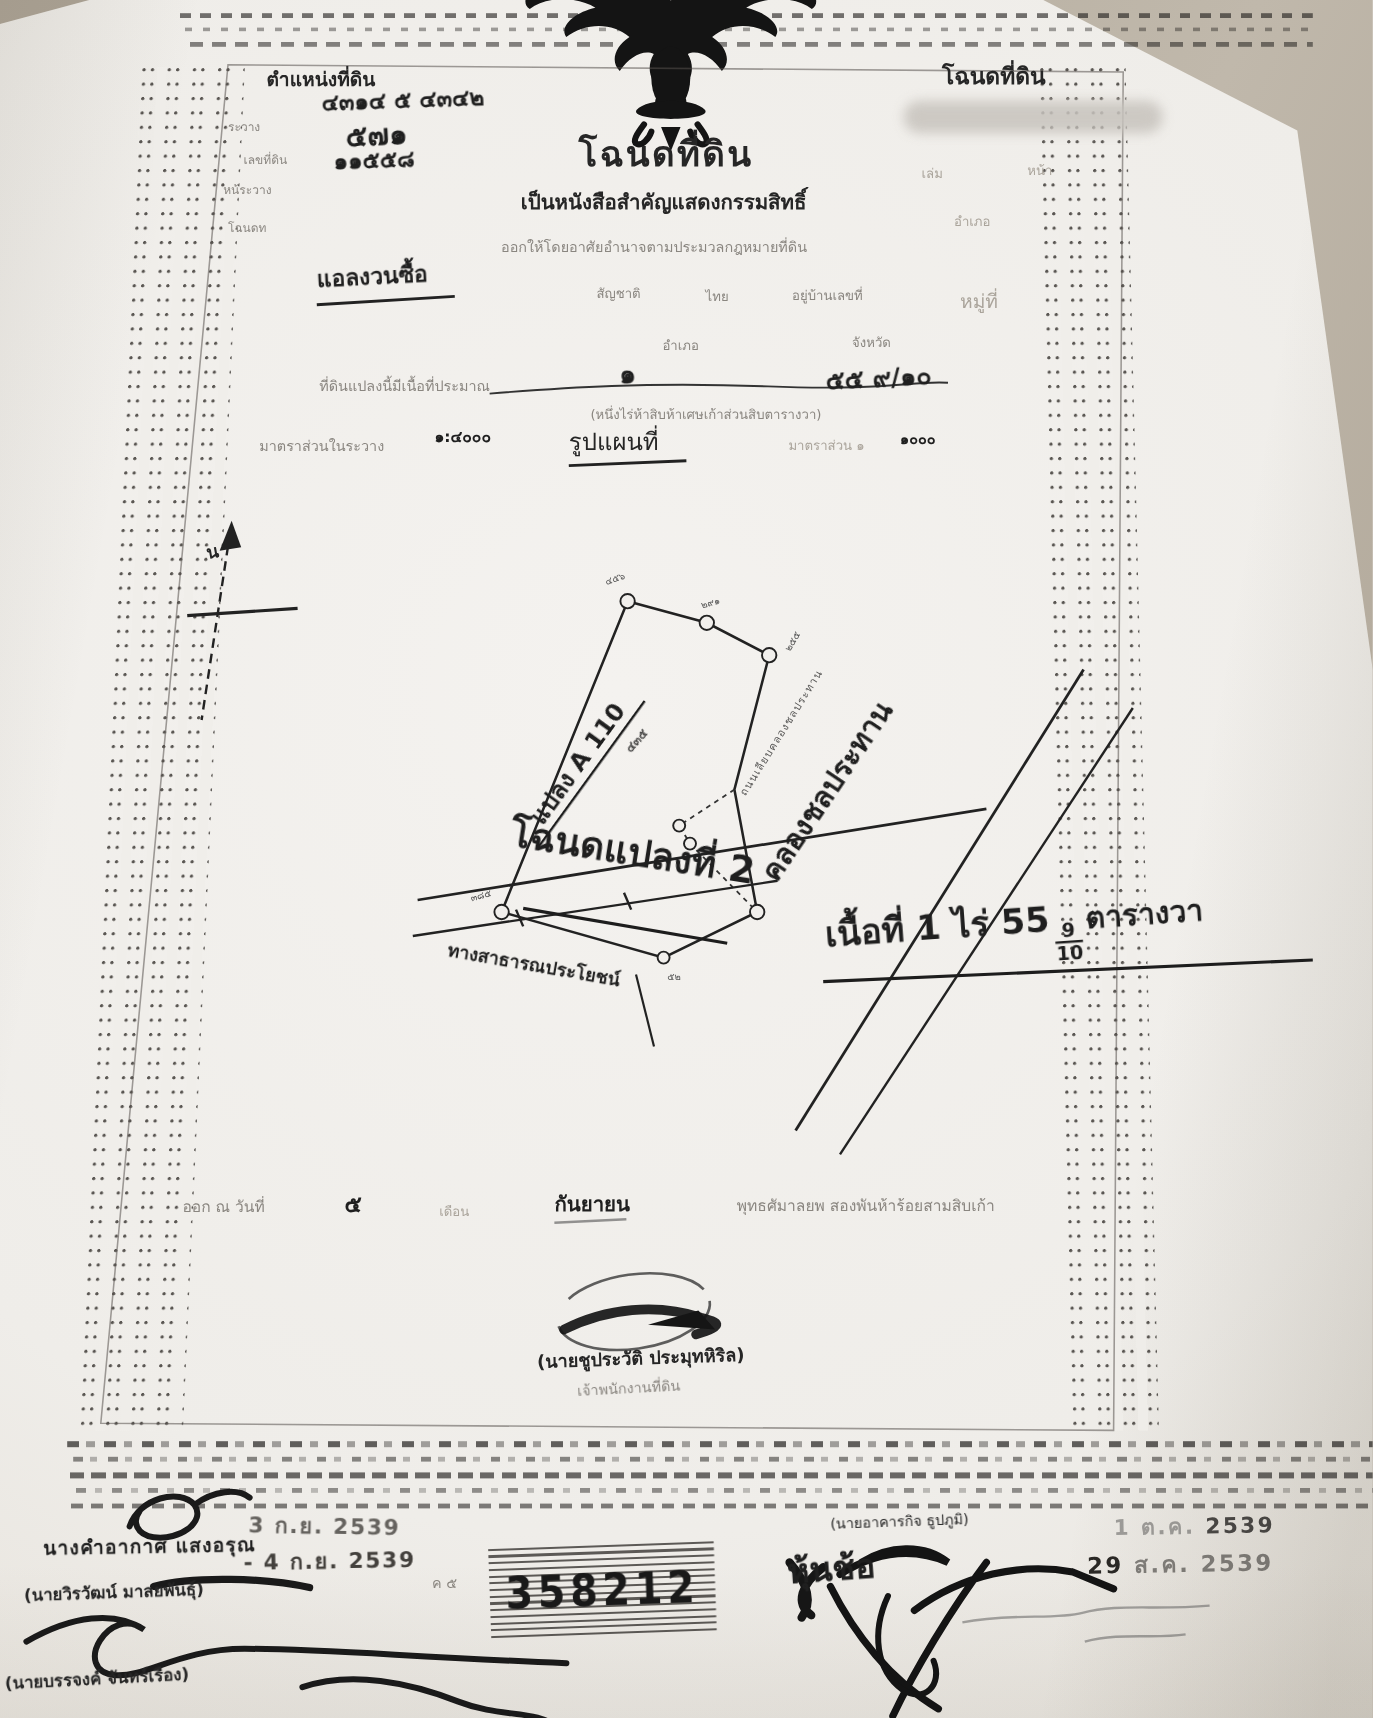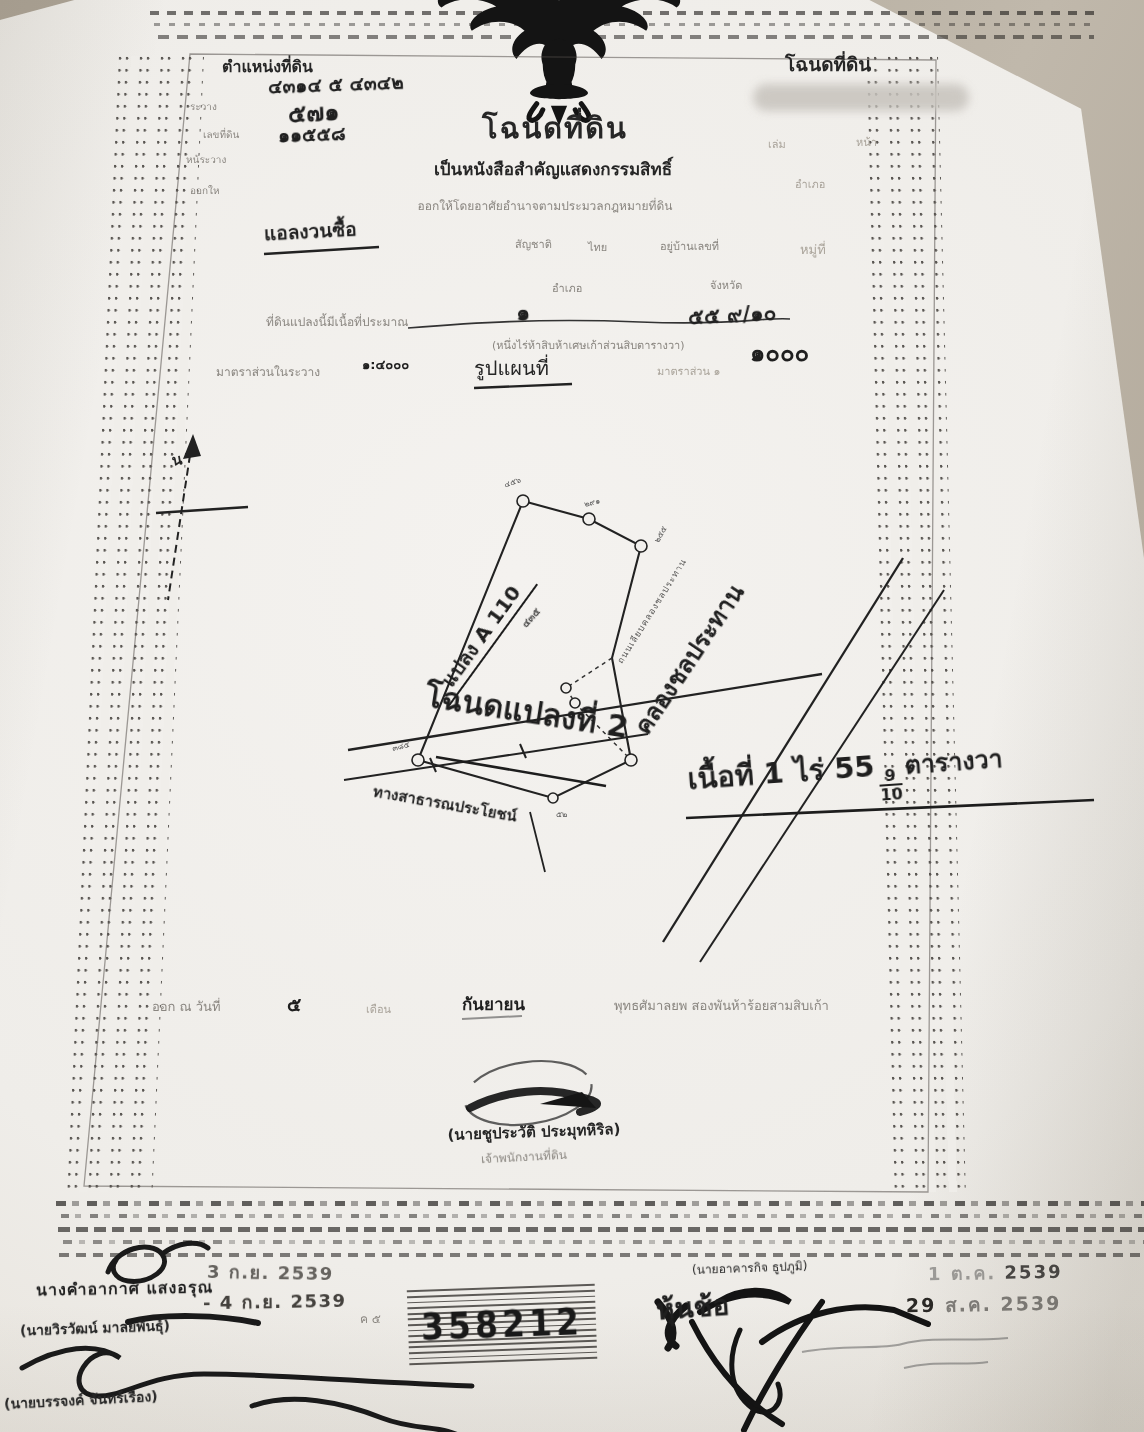--- a/index.html
+++ b/index.html
@@ -135,50 +135,50 @@
   <path fill="none" stroke="#555" stroke-width="2" opacity=".5" d="M802,1352 C842,1344 880,1350 902,1344 C932,1336 962,1342 1008,1338 M904,1368 C934,1360 962,1366 988,1362"></path>
 </svg>
 
 <div class="t print" style="left:222px;top:58px;font-size:16px;font-weight:700">ตำแหน่งที่ดิน</div>
 <div class="t faint" style="left:190px;top:101px;font-size:10px">ระวาง</div>
 <div class="t hw" style="left:268px;top:74px;font-size:19px;transform:rotate(-2deg)">๔๓๑๔ ๕ ๔๓๔๒</div>
 <div class="t faint" style="left:203px;top:129px;font-size:10px">เลขที่ดิน</div>
 <div class="t hw" style="left:288px;top:100px;font-size:24px;transform:rotate(-3deg)">๕๗๑</div>
 <div class="t faint" style="left:186px;top:154px;font-size:10px">หน้ระวาง</div>
 <div class="t hw" style="left:278px;top:124px;font-size:19px;transform:rotate(-2deg)">๑๑๕๕๘</div>
-<div class="t faint" style="left:190px;top:185px;font-size:10px">ออกให</div>
+<div class="t faint" style="left:190px;top:185px;font-size:10px">โฉนดท</div>
 
 <div class="t print" style="left:785px;top:54px;font-size:19px;font-weight:700">โฉนดที่ดิน</div>
 <div class="redacted"></div>
 <div class="t vfaint" style="left:768px;top:139px;font-size:11px">เล่ม</div>
 <div class="t vfaint" style="left:856px;top:137px;font-size:11px">หน้า</div>
 <div class="t vfaint" style="left:795px;top:179px;font-size:11px">อำเภอ</div>
 
 <div class="t print" style="left:555px;top:112px;font-size:29px;font-weight:700;letter-spacing:2px;transform:translateX(-50%)">โฉนดที่ดิน</div>
 <div class="t print" style="left:553px;top:160px;font-size:17px;font-weight:700;transform:translateX(-50%)">เป็นหนังสือสำคัญแสดงกรรมสิทธิ์</div>
 <div class="t faint" style="left:545px;top:200px;font-size:12px;transform:translateX(-50%)">ออกให้โดยอาศัยอำนาจตามประมวลกฎหมายที่ดิน</div>
 
 <div class="t hw" style="left:264px;top:221px;font-size:19px;transform:rotate(-3deg)">แอลงวนซื้อ</div>
-<div class="t faint" style="left:515px;top:239px;font-size:11px">สัญชาติ</div>
+<div class="t faint" style="left:497px;top:239px;font-size:11px">สัญชาติ</div>
 <div class="t faint" style="left:588px;top:242px;font-size:11px">ไทย</div>
 <div class="t faint" style="left:660px;top:241px;font-size:11px">อยู่บ้านเลขที่</div>
-<div class="t vfaint" style="left:800px;top:243px;font-size:13px">หมู่ที่</div>
+<div class="t vfaint" style="left:800px;top:243px;font-size:16px">หมู่ที่</div>
 <div class="t faint" style="left:552px;top:283px;font-size:11px">อำเภอ</div>
 <div class="t faint" style="left:710px;top:280px;font-size:11px">จังหวัด</div>
 
 <div class="t faint" style="left:266px;top:316px;font-size:12px">ที่ดินแปลงนี้มีเนื้อที่ประมาณ</div>
 <div class="t hw" style="left:516px;top:300px;font-size:22px;transform:rotate(-4deg)">๑</div>
 <div class="t hw" style="left:688px;top:303px;font-size:21px;transform:rotate(-3deg)">๕๕ ๙/๑๐</div>
 <div class="t faint" style="left:492px;top:340px;font-size:11px">(หนึ่งไร่ห้าสิบห้าเศษเก้าส่วนสิบตารางวา)</div>
 
 <div class="t faint" style="left:216px;top:366px;font-size:12px">มาตราส่วนในระวาง</div>
 <div class="t hw" style="left:362px;top:358px;font-size:13px">๑:๔๐๐๐</div>
 <div class="t print" style="left:474px;top:357px;font-size:20px;font-weight:400">รูปแผนที่</div>
 <div class="t vfaint" style="left:657px;top:366px;font-size:11px">มาตราส่วน ๑</div>
-<div class="t hw" style="left:750px;top:340px;font-size:24px">๑๐๐๐</div>
+<div class="t hw" style="left:750px;top:360px;font-size:12px">๑๐๐๐</div>
 
 <div class="t print" style="left:172px;top:452px;font-size:15px;font-weight:700;transform:rotate(-10deg)">น</div>
 <div class="t hw" style="left:408px;top:624px;width:150px;text-align:center;font-size:20px;transform:rotate(-54deg);border-bottom:2px solid #1d1d1d;padding-bottom:2px">แปลง A 110</div>
 <div class="t hw" style="left:520px;top:612px;font-size:10px;transform:rotate(-48deg);opacity:.8">๔๓๕</div>
 <div class="t hw" style="left:424px;top:694px;font-size:31px;transform:rotate(9deg)">โฉนดแปลงที่ 2</div>
 <div class="t hw" style="left:575px;top:646px;width:230px;text-align:center;font-size:24px;transform:rotate(-56deg)">คลองชลประทาน</div>
 <div class="t print" style="left:572px;top:606px;width:160px;text-align:center;font-size:9px;letter-spacing:1px;transform:rotate(-58deg);opacity:.75">ถนนเลียบคลองชลประทาน</div>
 <div class="t hw" style="left:372px;top:796px;font-size:15px;transform:rotate(10deg)">ทางสาธารณประโยชน์</div>
 <div class="t" style="left:504px;top:478px;font-size:8px;color:#555;transform:rotate(-20deg)">๔๕๖</div>
 <div class="t" style="left:584px;top:498px;font-size:8px;color:#555;transform:rotate(-15deg)">๒๙๑</div>

